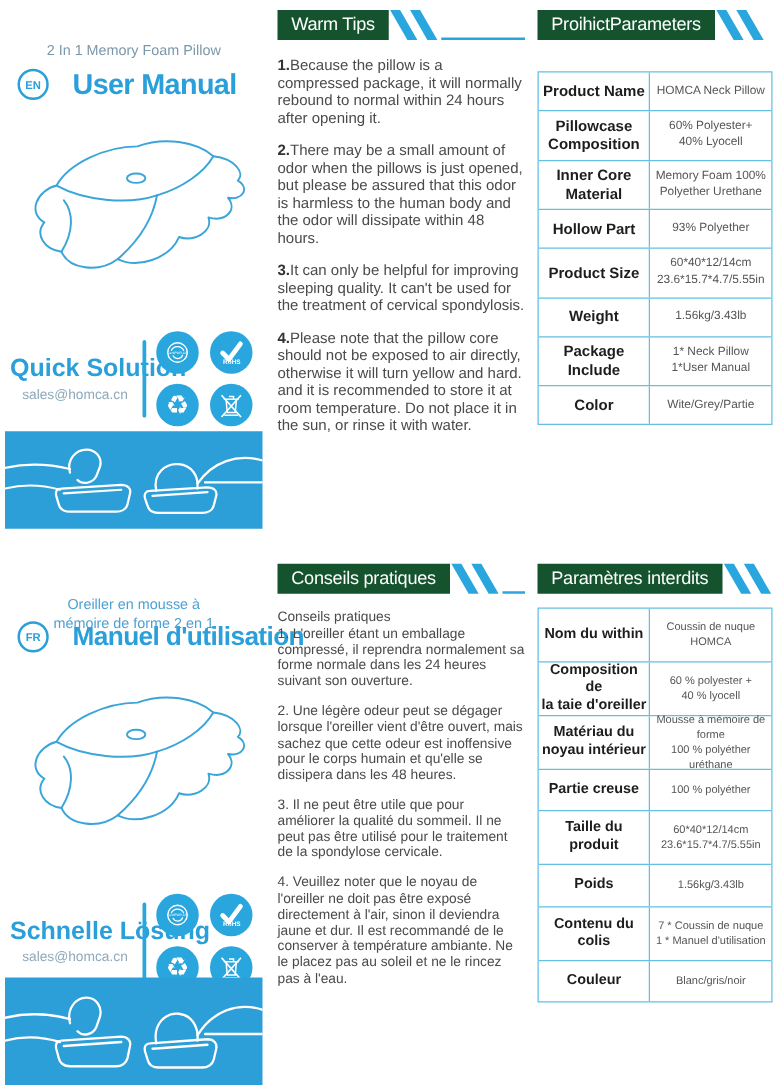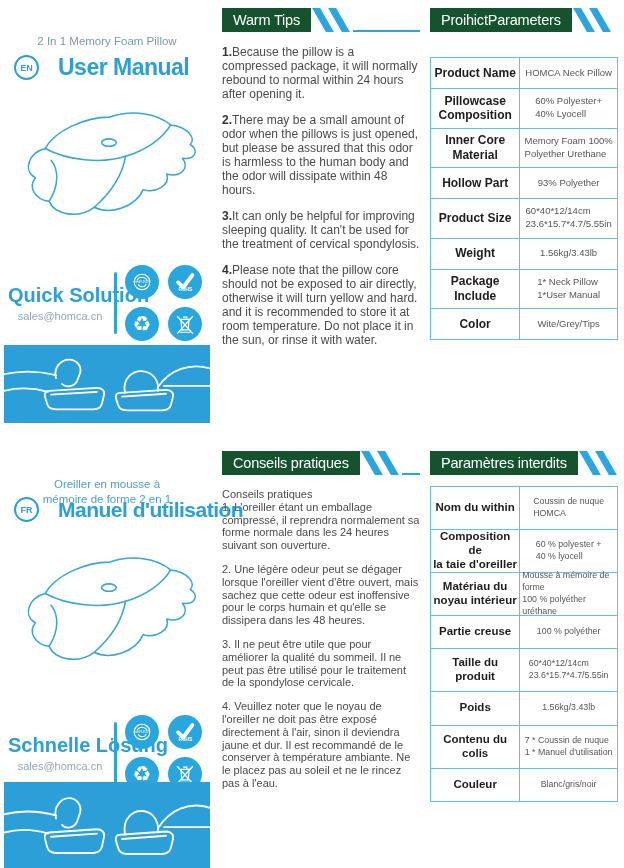--- a/index.html
+++ b/index.html
@@ -63,21 +63,21 @@
       display:flex;flex-direction:column;border:1px solid #63c0e2;box-sizing:border-box;background:#fff;}
   .half-fr .ptable{top:46px;height:316px;}
   .trow{display:flex;border-top:1px solid #63c0e2;min-height:0;}
   .trow:first-child{border-top:none;}
   .trow.short{flex:31;}
   .trow.tall{flex:40;}
   .tlabel{width:48%;border-right:1px solid #63c0e2;display:flex;align-items:center;justify-content:center;
       font-weight:bold;color:#1d1d1d;text-align:center;font-size:12px;line-height:1.2;white-space:pre-line;padding:2px;box-sizing:border-box;}
   .half-fr .tlabel{font-size:11.5px;}
   .tvalue{flex:1;display:flex;align-items:center;justify-content:center;color:#555;
-      font-size:9.5px;line-height:1.35;white-space:pre-line;padding:2px;box-sizing:border-box;}
+      text-align:center;font-size:9.5px;line-height:1.35;white-space:pre-line;padding:2px;box-sizing:border-box;}
   .half-fr .tvalue{font-size:8.8px;}
 
   .lineart{fill:none;stroke:#3aa5d8;stroke-width:1.6;stroke-linecap:round;stroke-linejoin:round;}
   .whiteart{fill:none;stroke:#fff;stroke-width:1.8;stroke-linecap:round;stroke-linejoin:round;}
 </style>
 </head>
 <body>
 
 <div class="page">
 
@@ -193,21 +193,21 @@
           <div class="tlabel">Weight</div>
           <div class="tvalue">1.56kg/3.43lb</div>
         </div>
       <div class="trow tall">
           <div class="tlabel">Package Include</div>
           <div class="tvalue">1* Neck Pillow
 1*User Manual</div>
         </div>
       <div class="trow short">
           <div class="tlabel">Color</div>
-          <div class="tvalue">Wite/Grey/Tips</div>
+          <div class="tvalue">Wite/Grey/Partie</div>
         </div>
     </div>
   </section>
 
   <section class="half half-fr">
 
     <div class="lang-row">
       <span class="lang-badge">FR</span>
       <span class="title">Manuel d'utilisation</span>
     </div>

